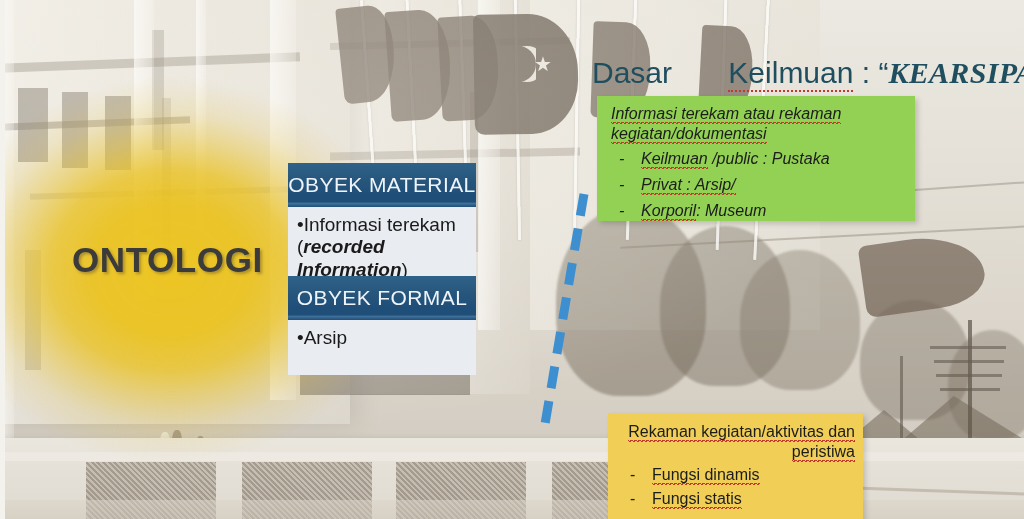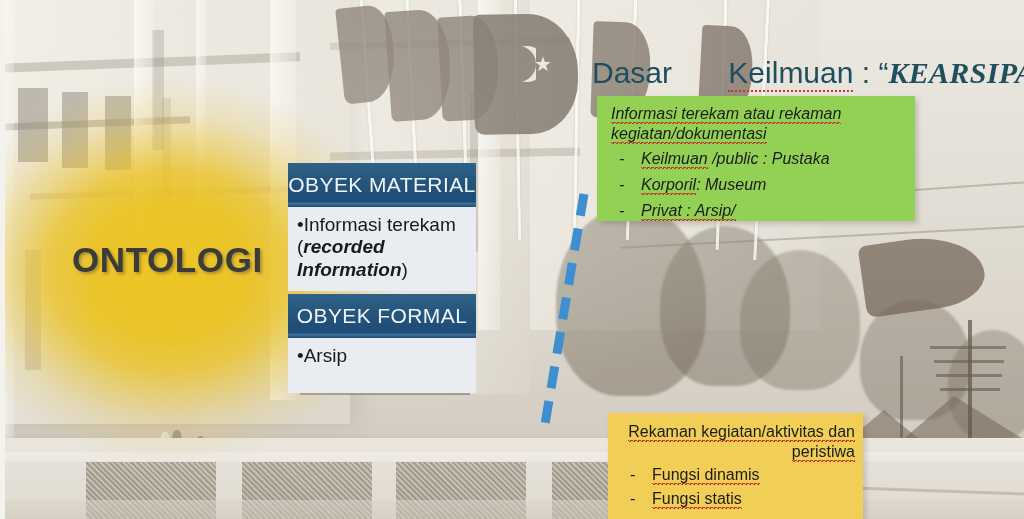--- a/index.html
+++ b/index.html
@@ -172,21 +172,21 @@
     height:44px; display:flex; align-items:center; justify-content:center;
     background:linear-gradient(to bottom,#2f6289 0%, #27567c 40%, #1f4e79 72%, #1f4e79 88%, #3e7099 92%, #1f4e79 100%);
     color:#eef4f9; font-size:21px; letter-spacing:.4px;
   }
   .bluebody {
     background:#e9ecf0; color:#1a1a1a; padding:7px 9px 10px 9px;
     font-size:19px; line-height:1.18;
   }
   .bluebody i { font-style:italic; font-weight:bold;text-align:center; }
   #box-material { top:163px; }
-  #box-formal   { top:294px; }
+  #box-formal   { top:276px; }
   #box-formal .bluebody { padding-bottom:26px; }
 
   
   .title {
     position:absolute; left:592px; top:56px;
     font-size:30px; color:#1f4e5f; white-space:nowrap;
   }
   .title .sq { border-bottom:2px dotted #c0392b; padding-bottom:1px;margin-left:48px; }
   .title .kearsipan {
     font-family:"Liberation Serif", serif; font-weight:bold; font-style:italic;
@@ -356,22 +356,22 @@
     <span>Dasar </span><span class="sq">Keilmuan</span><span> : “</span><span class="kearsipan">KEARSIPAN</span><span class="kearsipan">”</span>
   </div>
 
   <div class="greenbox">
     <div class="lead">
       <span class="sq2">Informasi terekam atau rekaman</span><br>
       <span class="sq2">kegiatan/dokumentasi</span>
     </div>
     <ul>
       <li><span class="sq2">Keilmuan</span><span> /public : Pustaka</span></li>
+      <li><span class="sq2"></span><span class="sq2">Privat : Arsip/</span></li>
       <li><span class="sq2">Korporil</span><span>: Museum</span></li>
-      <li><span class="sq2"></span><span class="sq2">Privat : Arsip/</span></li>
     </ul>
   </div>
 
   <svg class="connector" viewBox="0 0 110 270">
     <path d="M 64 14 L 24 250" stroke="#3e8fd0" stroke-width="9" stroke-dasharray="22 13" stroke-linecap="butt" fill="none"></path>
   </svg>
 
   <div class="yellowbox">
     <div class="lead">
       <span class="sq2">Rekaman kegiatan/aktivitas dan</span><br>

